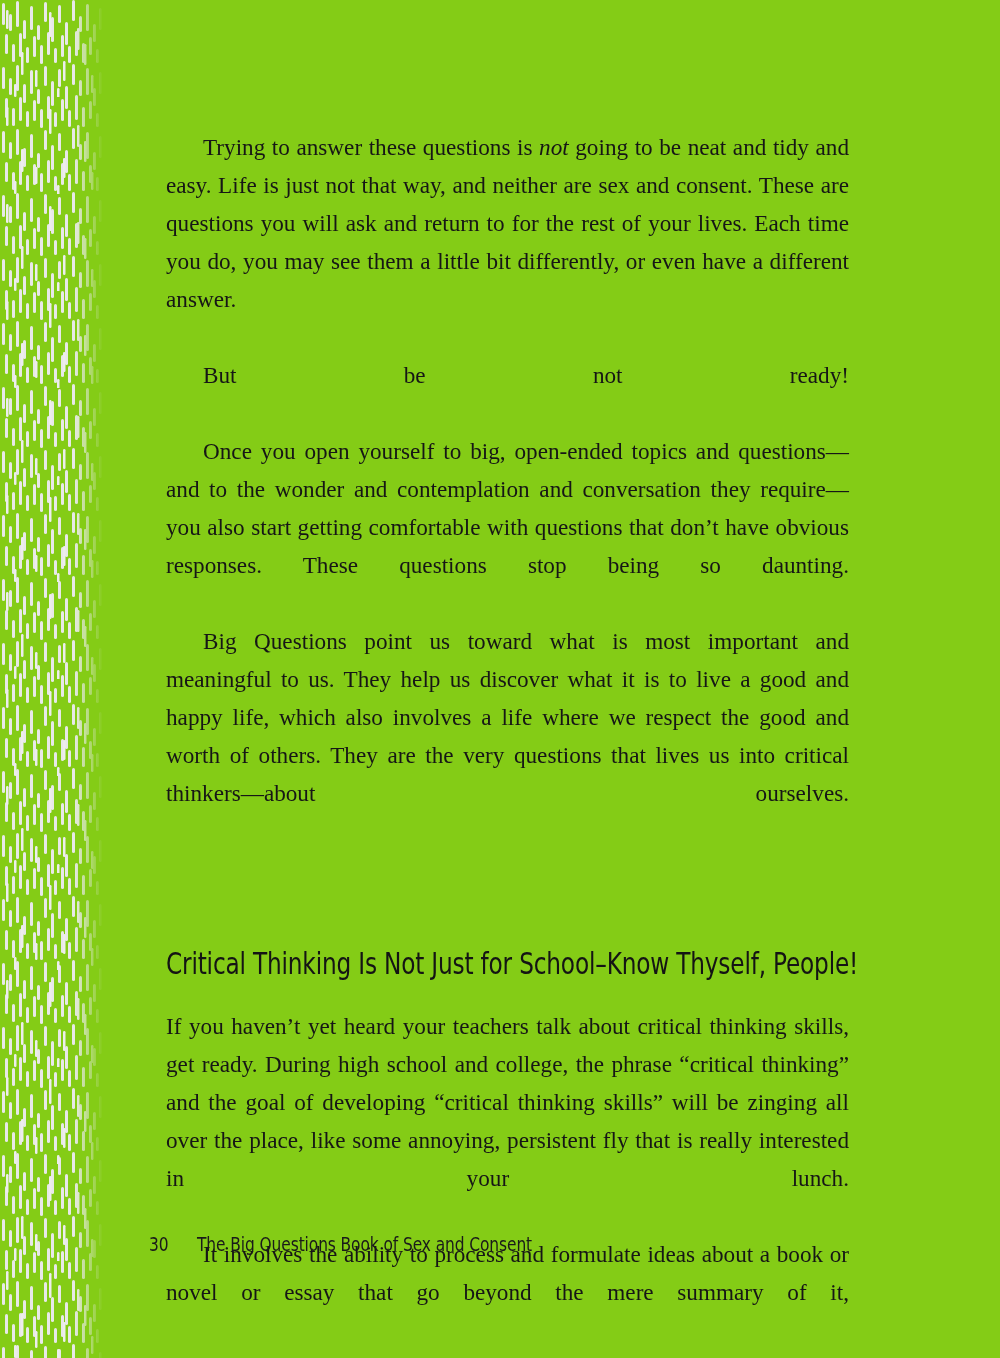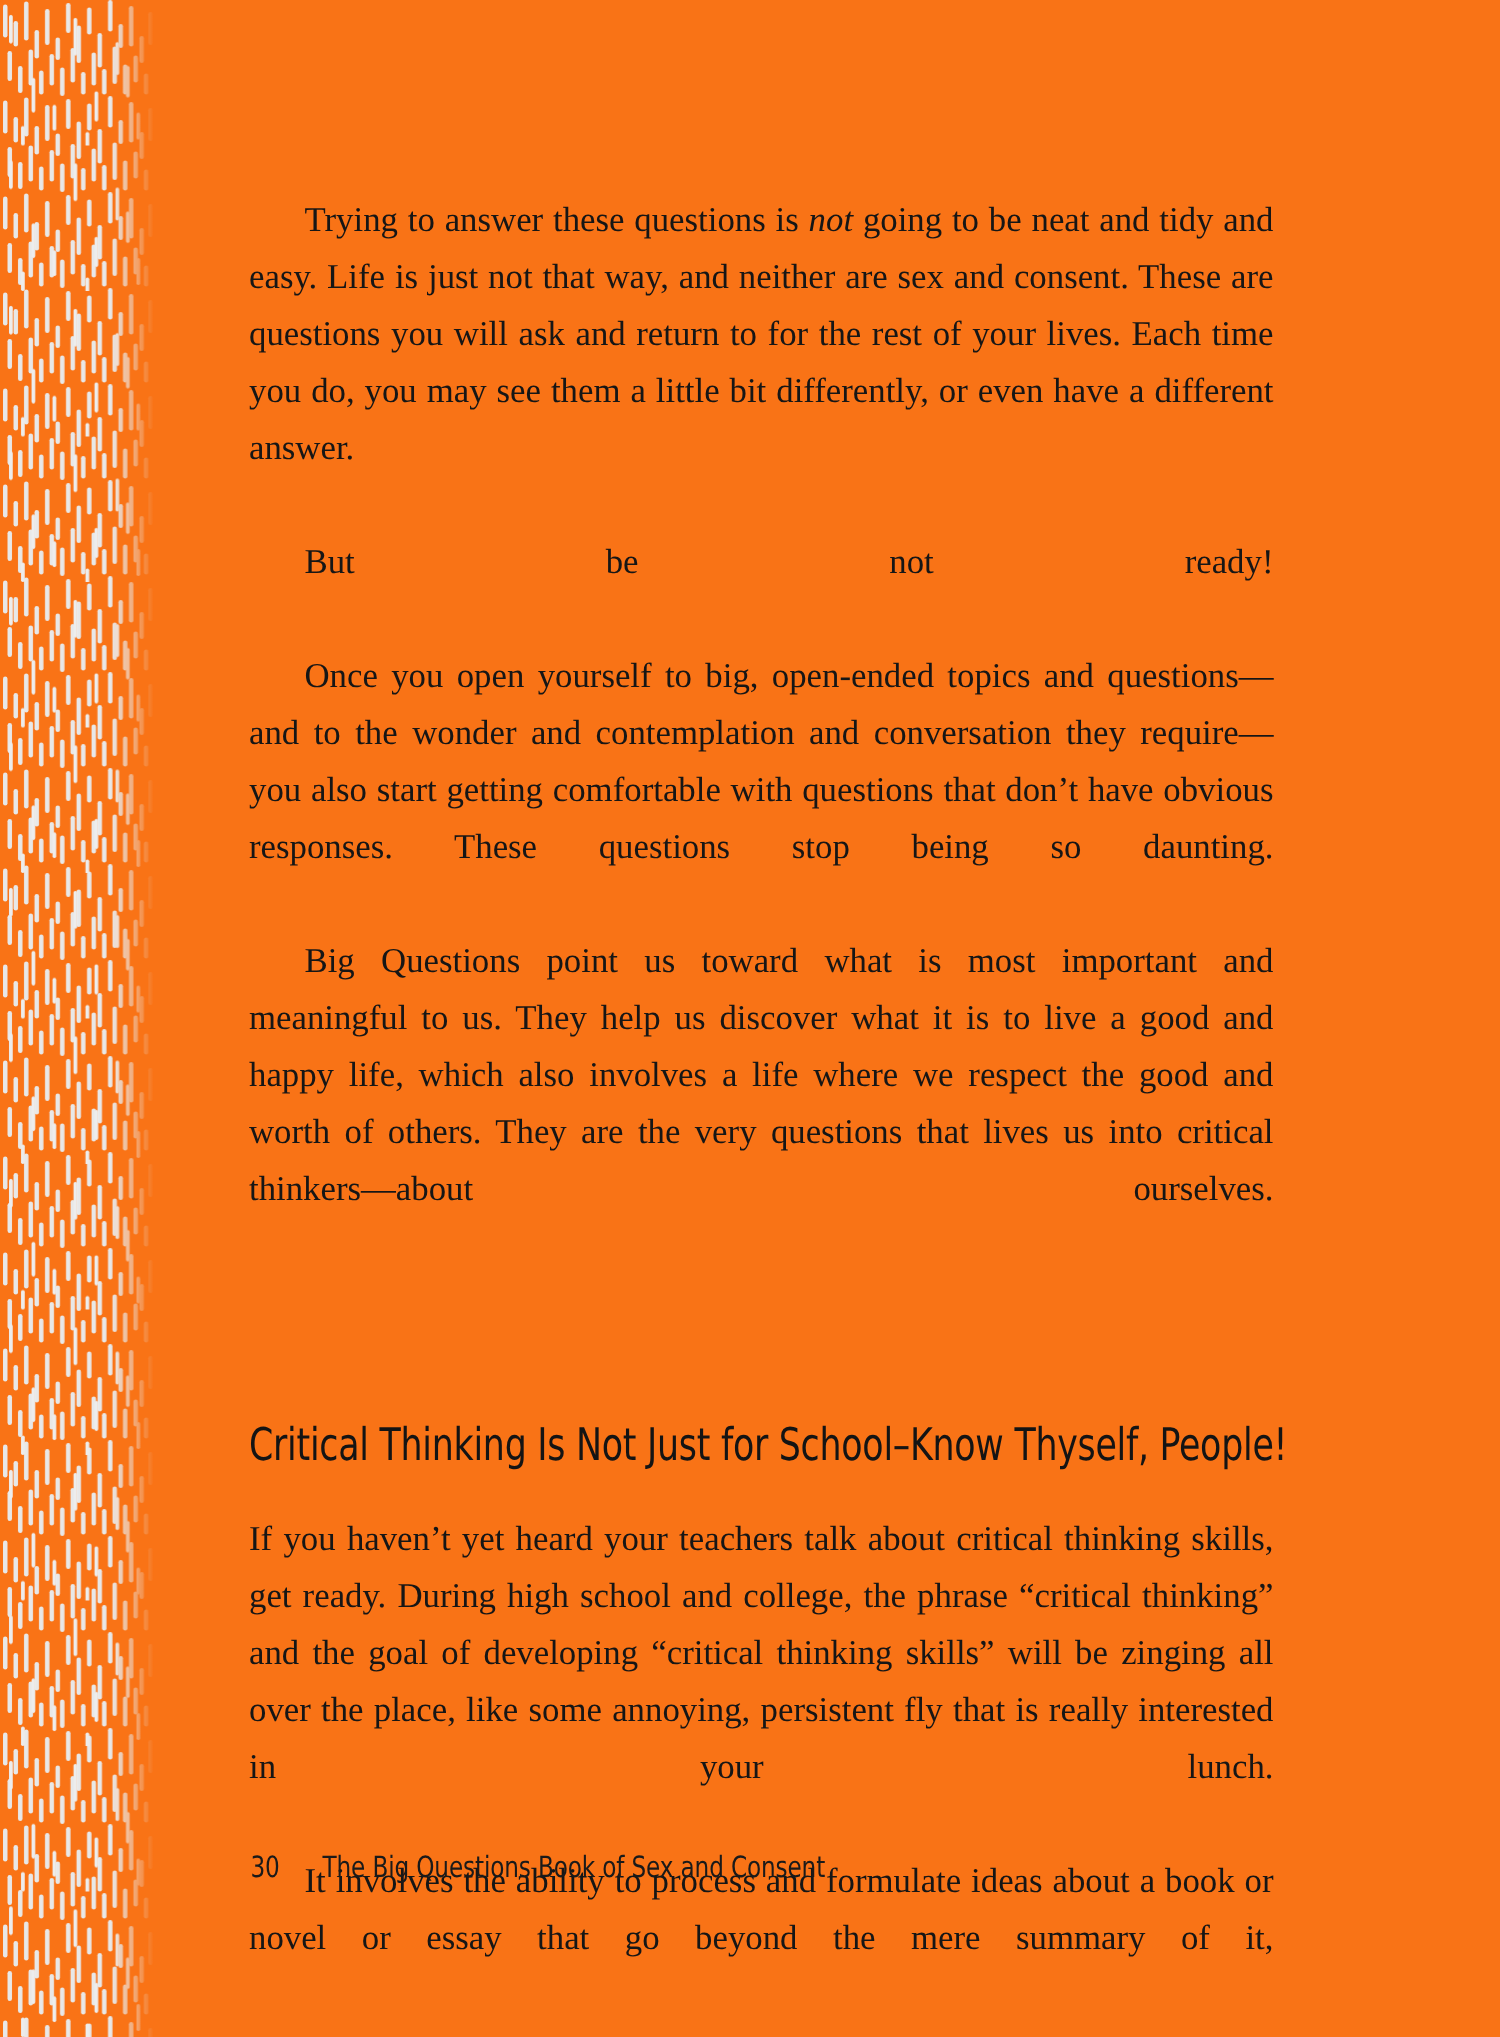--- a/index.html
+++ b/index.html
@@ -5,21 +5,21 @@
   html, body {
     margin: 0;
     padding: 0;
     background: #ffffff;
   }
 
   #page {
     position: relative;
     width: 1000px;
     height: 1358px;
-    background: #f97316;
+    background: #84cc16;
     overflow: hidden;
     font-family: "Liberation Serif", "DejaVu Serif", serif;
   }
 
   
   #edge-pattern {
     position: absolute;
     left: 0;
     top: 0;
     width: 103px;
@@ -76,21 +76,21 @@
     transform-origin: left center;
     white-space: nowrap;
   }
 
   .gap-before-heading { height: 96px; }
   .gap-after-heading  { height: 25px; }
 
   
   #footer {
     position: absolute;
-    left: 167px;
+    left: 149px;
     top: 1233px;
     display: flex;
     align-items: baseline;
     font-family: "DejaVu Sans Condensed", "Liberation Sans Narrow", "Liberation Sans", sans-serif;
     font-size: 19.5px;
     color: #1a1a1a;
     letter-spacing: -0.1px;
   }
 
   #footer-page-number {

